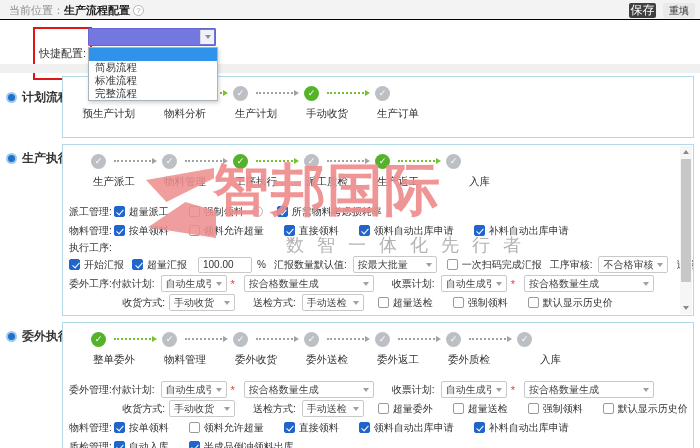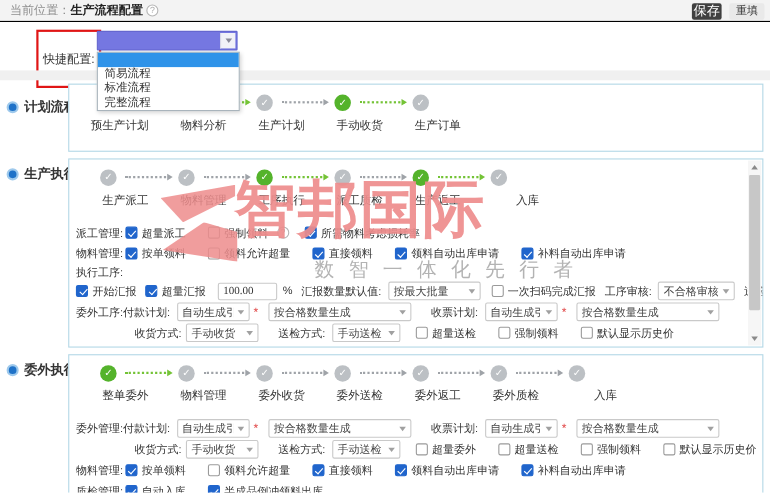--- a/index.html
+++ b/index.html
@@ -58,21 +58,21 @@
   .glabel{margin-right:2px}
   .ind{width:96px;text-align:right;flex:0 0 auto;margin-right:0}
   .cb{display:inline-flex;align-items:center;margin-right:20px;cursor:pointer}
   .cb.mr8{margin-right:8px}
   .cbx{width:11px;height:11px;border:1px solid #9a9a9a;border-radius:2px;background:#fff;margin-right:4px;position:relative;flex:0 0 auto}
   .cb.checked .cbx{background:#2065cc;border-color:#2065cc}
   .cb.checked .cbx::after{content:"";position:absolute;left:3.5px;top:0.5px;width:3px;height:6px;border:solid #fff;border-width:0 1.5px 1.5px 0;transform:rotate(42deg)}
   .sel{display:inline-flex;align-items:center;justify-content:space-between;height:17px;border:1px solid #c9c9c9;border-radius:2px;background:#fff;padding:0 4px;margin:0 4px;overflow:hidden;flex:0 0 auto;cursor:pointer}
   .selv{overflow:hidden;white-space:nowrap;font-size:10px;color:#444}
   .car{width:0;height:0;border-top:4px solid #a0a0a0;border-left:3px solid transparent;border-right:3px solid transparent;margin-left:4px;flex:0 0 auto}
-  .inp{width:54px;height:16px;border:1px solid #c9c9c9;border-radius:2px;font-size:10px;padding:0 4px;margin:0 3px;font-family:Liberation Serif, serif;color:#333}
+  .inp{width:54px;height:16px;border:1px solid #c9c9c9;border-radius:2px;font-size:10px;padding:0 4px;margin:0 3px;font-family:Liberation Sans, sans-serif;color:#333}
   .req{color:#e04040;margin:0 5px 0 0;font-size:11px}
   .pct{margin:0 8px 0 2px}
 
   
   .vscroll{position:absolute;top:1px;right:1px;bottom:1px;width:12px;background:#f6f6f6;z-index:8}
   .vs-btn{position:absolute;left:0;width:12px;height:12px;display:flex;align-items:center;justify-content:center;cursor:pointer}
   .vs-up{top:0}
   .vs-down{bottom:0}
   .tri-up-s{width:0;height:0;border-bottom:4px solid #8a8a8a;border-left:3px solid transparent;border-right:3px solid transparent}
   .tri-down-s{width:0;height:0;border-top:4px solid #8a8a8a;border-left:3px solid transparent;border-right:3px solid transparent}

